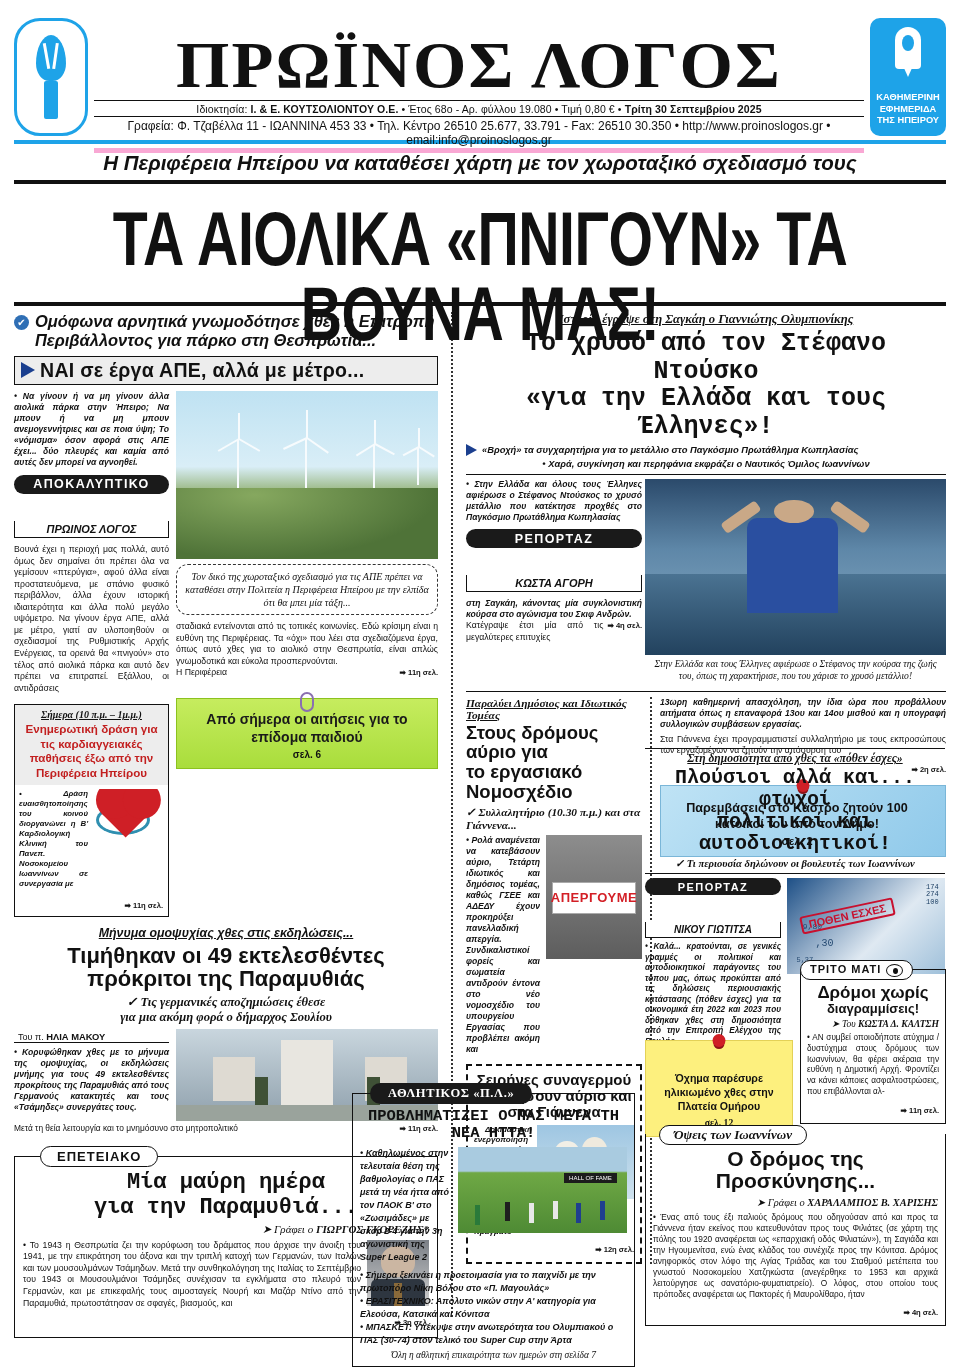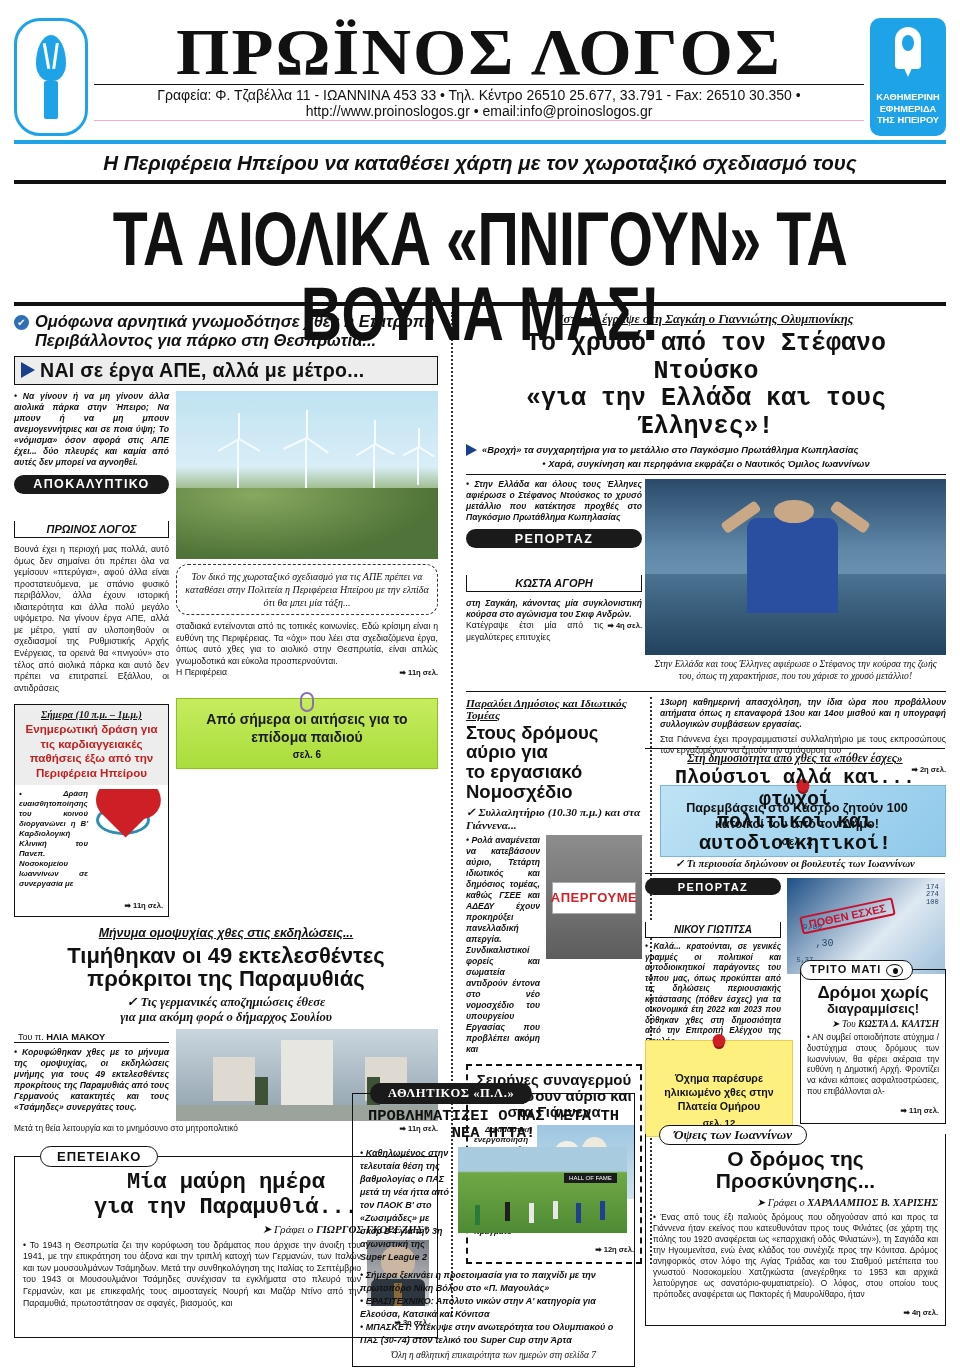--- a/index.html
+++ b/index.html
@@ -30,43 +30,43 @@
   }
   .torch .flame:before, .torch .flame:after {
     content:""; position:absolute; background:#fff; width:3px; height:26px; top:8px;
   }
   .torch .flame:before { left:9px; transform:rotate(-10deg); }
   .torch .flame:after  { left:18px; transform:rotate(8deg); }
   .torch .stick {
     position:absolute; top:46px; left:15px; width:14px; height:38px;
     background:#1ea3e8; border-radius:2px;
   }
-  .mh-center { flex:1; display:flex; flex-direction:column; justify-content:flex-start; }
+  .mh-center { flex:1; display:flex; flex-direction:column; justify-content:flex-start;margin-top:13px; }
   .mh-title {
     font-family:"Liberation Serif", serif;
     font-weight:bold;
     font-size:66px;
     letter-spacing:2px;
     line-height:0.97;
     text-align:center;
     color:#111;
     padding-top:2px;
     transform:scaleX(1.04);
   }
   .mh-line1 {
     border-top:1px solid #111;
     margin-top:3px;
     font-size:10.5px; font-weight:bold; text-align:center;
     padding:2px 0 1px 0; letter-spacing:0.1px;
     font-family:"Liberation Sans", sans-serif;
   }
   .mh-line1 .light { font-weight:normal; }
   .mh-line2 {
-    border-top:1px solid #111; border-bottom:1px solid #f9a8d4;
-    font-size:14px; text-align:center; padding:1.5px 0;
+    border-top:1px solid #111; border-bottom:5px solid #f9a8d4;
+    font-size:12px; text-align:center; padding:1.5px 0;
     font-family:"Liberation Sans", sans-serif;
   }
   .mh-right {
     width:76px; flex:0 0 76px;
     border:3px solid #1ea3e8; border-radius:10px 10px 10px 10px;
     background:#1ea3e8; color:#fff;
     display:flex; flex-direction:column; align-items:center; justify-content:flex-end;
     padding-bottom:6px; position:relative;
   }
   .nib { position:absolute; top:6px; left:50%; transform:translateX(-50%); width:26px; height:42px; }
@@ -223,21 +223,21 @@
     border:1px solid #7ab6d8; padding:14px 20px 9px 8px; text-align:center; position:relative;
   }
   .pin { position:absolute; top:-7px; left:50%; transform:translateX(-50%); width:13px;height:13px;border-radius:50%;background:#cf1f26;box-shadow:0 3px 0 -1px #8f1318; }
   .blue-note .t { font-family:"Liberation Sans", sans-serif; font-weight:bold; font-size:12.6px; line-height:1.3; }
   .blue-note .p { font-family:"Liberation Sans", sans-serif; font-weight:bold; font-size:11px; margin-top:3px; }
 
   .yellow-note {
     background:#fdf07e; border:1px solid #e3d157; padding:14px 6px 8px 6px; text-align:center; position:relative;
   }
   .yellow-note .t { font-family:"Liberation Sans", sans-serif; font-weight:bold; font-size:10.6px; line-height:1.34;margin-top:16px; }
-  .yellow-note .p { font-family:Liberation Sans, sans-serif; font-weight:bold; font-size:9.6px; margin-top:3px; }
+  .yellow-note .p { font-family:Liberation Serif, serif; font-weight:bold; font-size:9.6px; margin-top:3px; }
 
   .dash-box { border:2px dashed #111; padding:6px; }
 
   .caption-bubble {
     border:1.5px dashed #333; border-radius:12px; padding:5px 8px; margin-top:5px;
     font-family:"Liberation Serif", serif; font-style:italic; font-size:10px;
     line-height:1.3; text-align:center;
   }
   .cap-it {
     font-family:"Liberation Serif", serif; font-style:italic; font-size:9.6px;
@@ -306,20 +306,30 @@
 
   <div class="masthead">
     <div class="mh-logo">
       <div class="torch">
         <div class="flame"></div>
           <div class="stick"></div>
       </div>
     </div>
     <div class="mh-center">
       <div class="mh-title">ΠΡΩΪΝΟΣ ΛΟΓΟΣ</div>
+      <div class="mh-line1">
+        <span class="light">Ιδιοκτησία:</span>
+        <span>Ι. &amp; Ε. ΚΟΥΤΣΟΛΙΟΝΤΟΥ Ο.Ε.</span>
+        <span class="light"> • </span>
+        <span class="light">Έτος 68ο - Αρ. φύλλου 19.080</span>
+        <span class="light"> • </span>
+        <span class="light">Τιμή 0,80 €</span>
+        <span class="light"> • </span>
+        <span>Τρίτη 30 Σεπτεμβρίου 2025</span>
+      </div>
       <div class="mh-line2">Γραφεία: Φ. Τζαβέλλα 11 - ΙΩΑΝΝΙΝΑ 453 33 • Τηλ. Κέντρο 26510 25.677, 33.791 - Fax: 26510 30.350 • http://www.proinoslogos.gr • email:info@proinoslogos.gr</div>
     </div>
     <div class="mh-right">
       <div class="nib">
         <div class="body"></div>
           <div class="hole"></div>
           <div class="tip"></div>
       </div>
       <div class="lbl">ΚΑΘΗΜΕΡΙΝΗ</div>
       <div class="lbl">ΕΦΗΜΕΡΙΔΑ</div>

